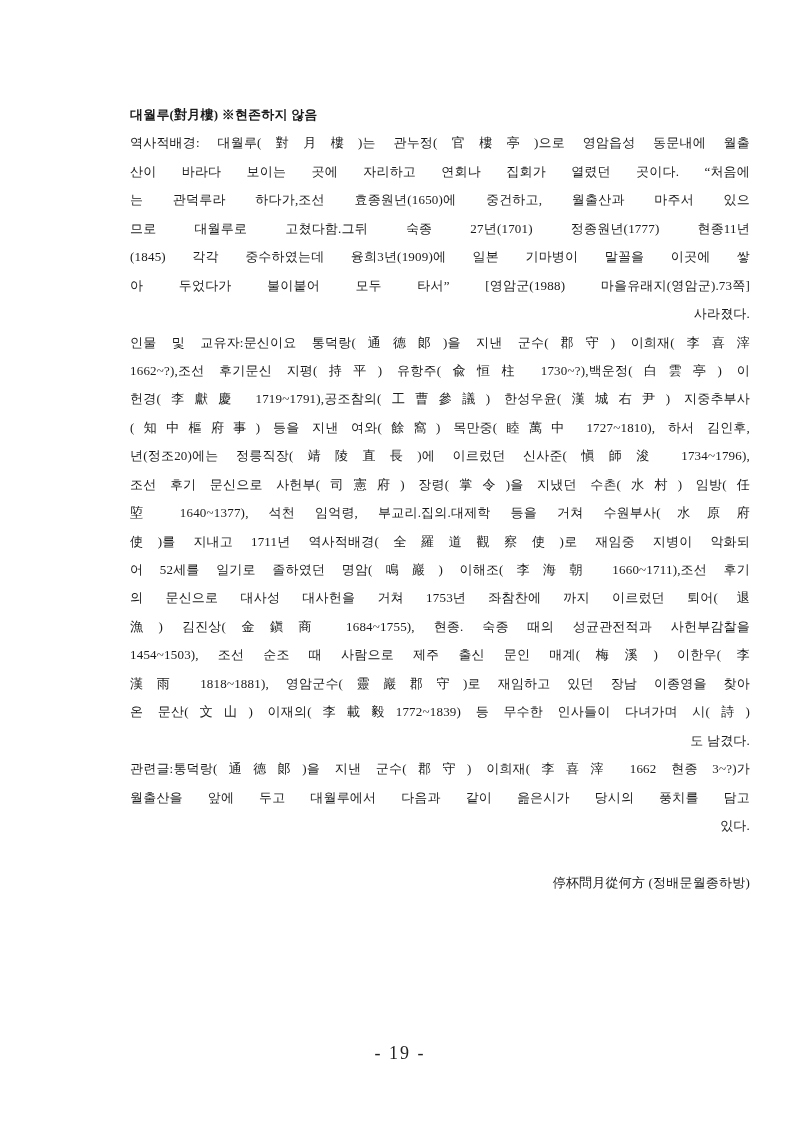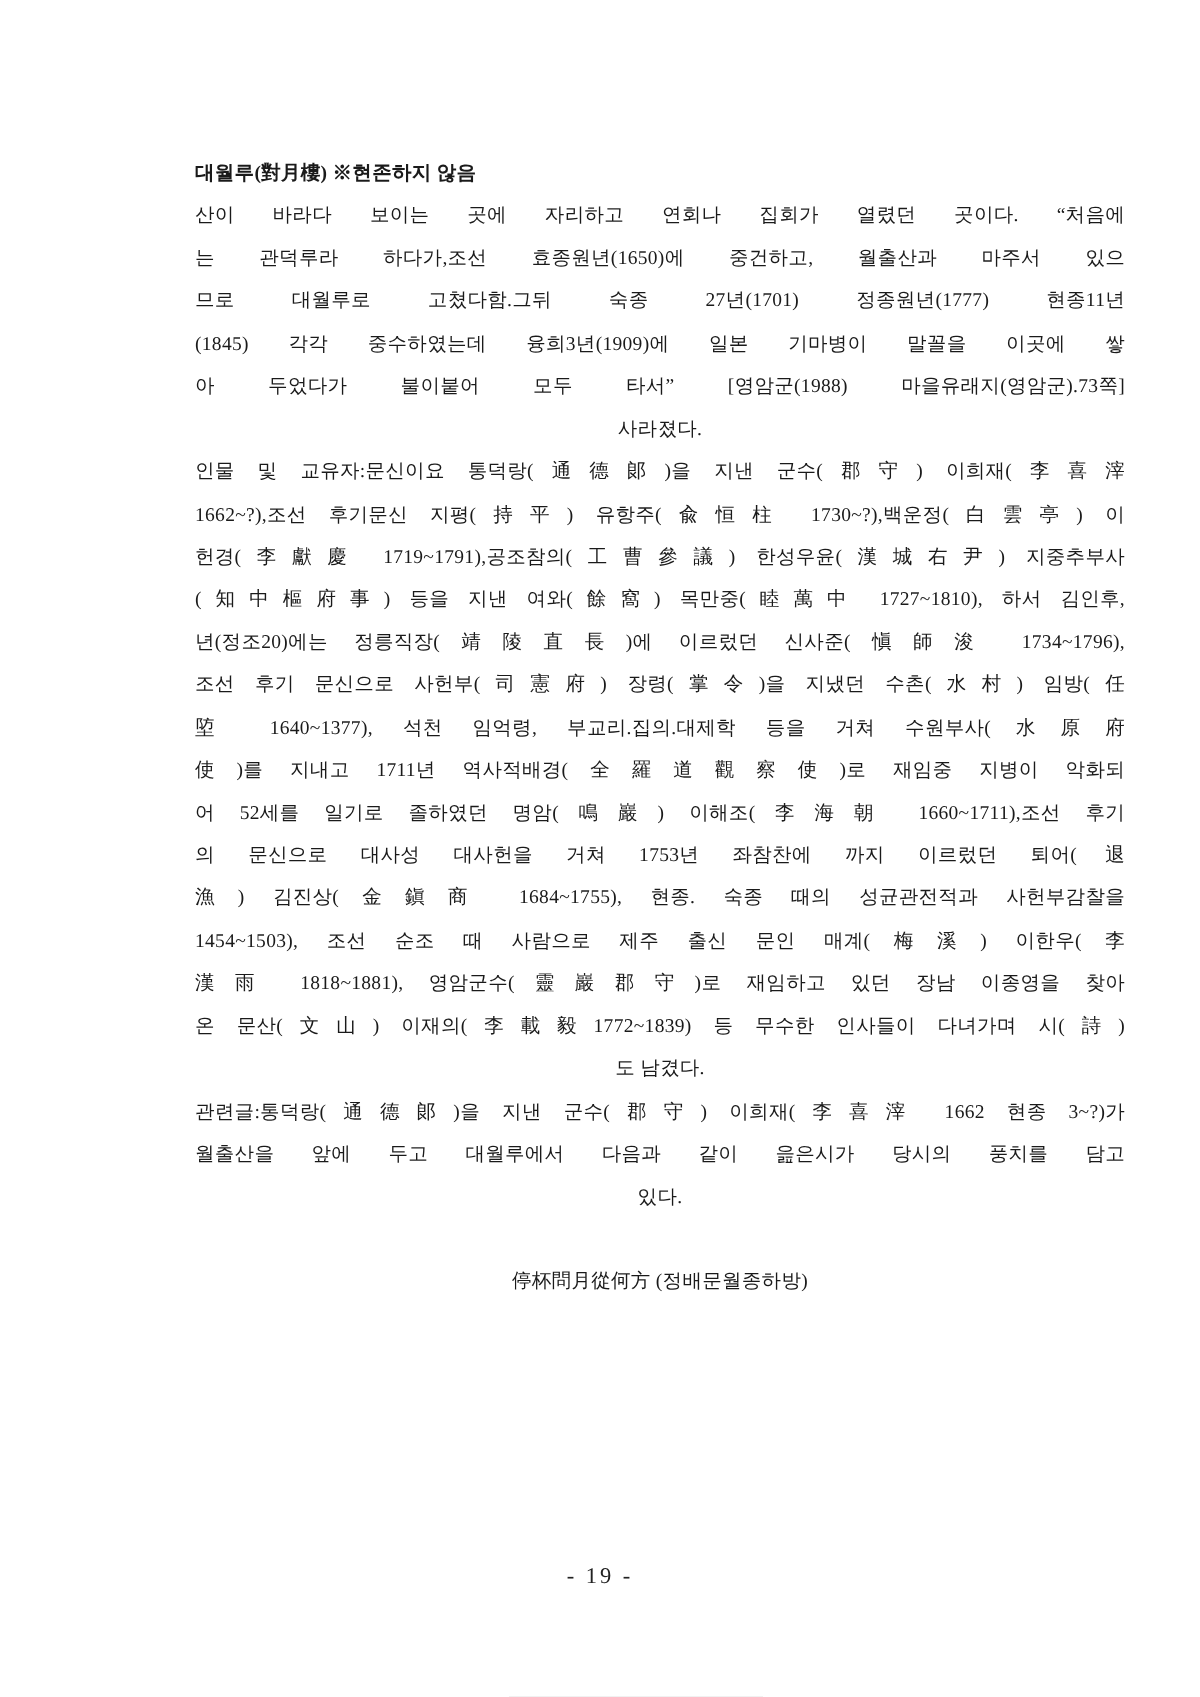--- a/index.html
+++ b/index.html
@@ -28,48 +28,49 @@
   }
   .heading {
     height: 28.45px;
     line-height: 28.45px;
     font-weight: bold;
     white-space: nowrap;
   }
   .line {
     height: 28.45px;
     line-height: 28.45px;
-    text-align: center;
+    text-align: right;
     overflow: hidden;
   }
   .line.just {
     text-align: justify;
     text-align-last: justify;
   }
   .line.blank {
     
   }
   .footer {
     position: absolute;
     left: 0;
     top: 1043px;
     width: 100%;
     text-align: center;
-    font-size: 15px;
+    font-size: 18px;
     letter-spacing: 2px;
     color: #222222;
   }
 </style>
 </head>
 <body>
 
 <div class="page">
   <div class="content">
     <div class="heading">대월루(對月樓) ※현존하지 않음</div>
     <div>
+        <div class="line just">역사적배경: 대월루(對月樓)는 관누정(官樓亭)으로 영암읍성 동문내에 월출</div>
         <div class="line just">산이 바라다 보이는 곳에 자리하고 연회나 집회가 열렸던 곳이다. “처음에</div>
         <div class="line just">는 관덕루라 하다가,조선 효종원년(1650)에 중건하고, 월출산과 마주서 있으</div>
         <div class="line just">므로 대월루로 고쳤다함.그뒤 숙종 27년(1701) 정종원년(1777) 현종11년</div>
         <div class="line just">(1845) 각각 중수하였는데 융희3년(1909)에 일본 기마병이 말꼴을 이곳에 쌓</div>
         <div class="line just">아 두었다가 불이붙어 모두 타서” [영암군(1988) 마을유래지(영암군).73쪽]</div>
         <div class="line">사라졌다.</div>
         <div class="line just">인물 및 교유자:문신이요 통덕랑(通德郞)을 지낸 군수(郡守) 이희재(李喜滓</div>
         <div class="line just">1662~?),조선 후기문신 지평(持平) 유항주(兪恒柱 1730~?),백운정(白雲亭) 이</div>
         <div class="line just">헌경(李獻慶 1719~1791),공조참의(工曹參議) 한성우윤(漢城右尹) 지중추부사</div>
         <div class="line just">(知中樞府事) 등을 지낸 여와(餘窩) 목만중(睦萬中 1727~1810), 하서 김인후,</div>

